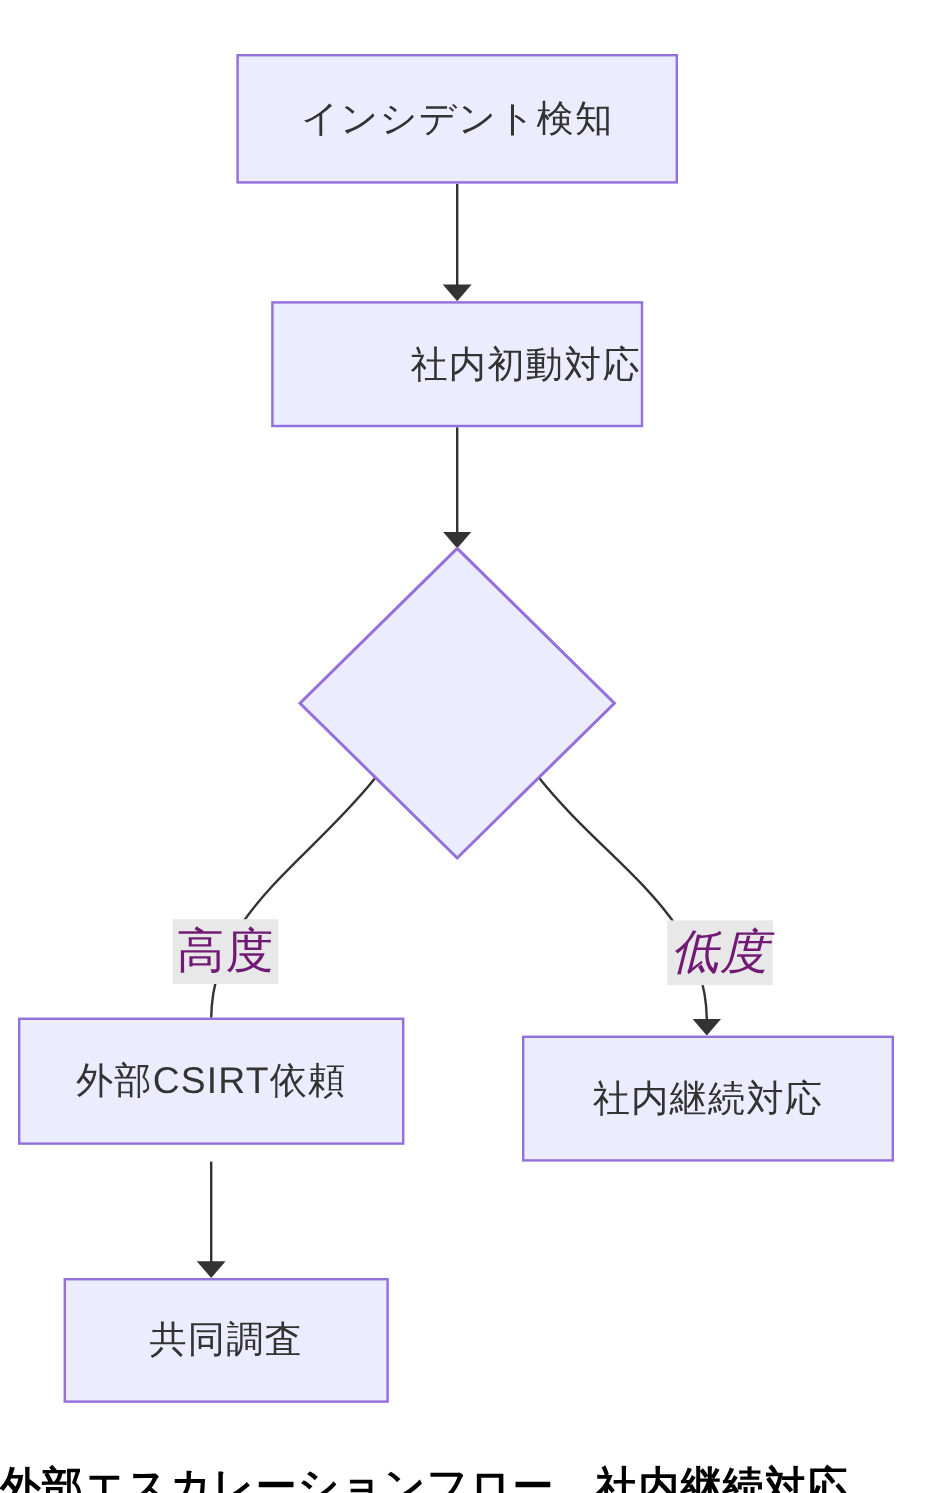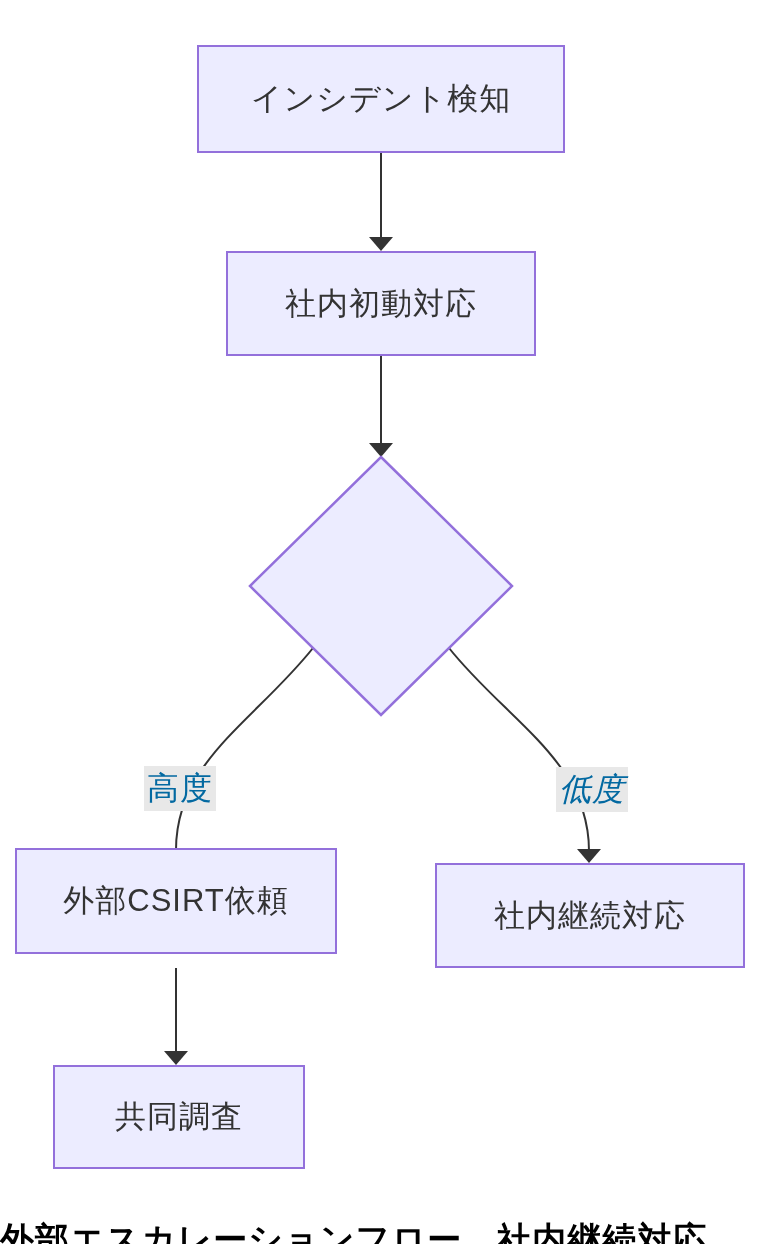--- a/index.html
+++ b/index.html
@@ -50,22 +50,22 @@
     top: 537px;
     width: 240px;
     text-align: center;
     color: #333333;
     font-size: 31px;
     letter-spacing: 1px;
   }
   .edge-label {
     position: absolute;
     background: #e8e8e8;
-    color: #0369a1;
-    font-size: 32px;
+    color: #701a75;
+    font-size: 40px;
     letter-spacing: 1px;
     padding: 4px 3px;
     line-height: 1.15;
   }
   .caption {
     position: absolute;
     left: 0;
     top: 1189px;
     display: inline-block;
     color: #000000;
@@ -94,36 +94,36 @@
     <path class="edge" d="M313,617 C255,690 176,730 176,819" marker-end="url(#arrowhead)"></path>
     <path class="edge" d="M449,617 C507,690 589,730 589,820" marker-end="url(#arrowhead)"></path>
     <path class="edge" d="M176,937 L176,1022" marker-end="url(#arrowhead)"></path>
     <polygon class="diamond-shape" points="381,426 512,555 381,684 250,555"></polygon>
   </svg>
 
   <div class="node" style="left:197px; top:14px; width:368px; height:108px;">
     <span>インシデント検知</span>
   </div>
 
-  <div class="node" style="left:226px; top:220px; width:310px; height:105px;">
+  <div class="node" style="left:226px; top:220px; width:310px; height:105px;justify-content:flex-end;">
     <span>社内初動対応</span>
   </div>
 
 
   <div class="edge-label" style="left:144px; top:735px;">高度</div>
 
   <div class="edge-label" style="left:556px; top:736px;font-style:italic;">低度</div>
 
   <div class="node" style="left:15px; top:817px; width:322px; height:106px;">
     <span>外部CSIRT依頼</span>
   </div>
 
   <div class="node" style="left:435px; top:832px; width:310px; height:105px;">
     <span>社内継続対応</span>
   </div>
 
-  <div class="node" style="left:53px; top:1034px; width:252px; height:104px;">
+  <div class="node" style="left:53px; top:1034px; width:271px; height:104px;">
     <span>共同調査</span>
   </div>
 
   <div class="caption">外部エスカレーションフロー　社内継続対応</div>
 
 </div>
 
 </body></html>

